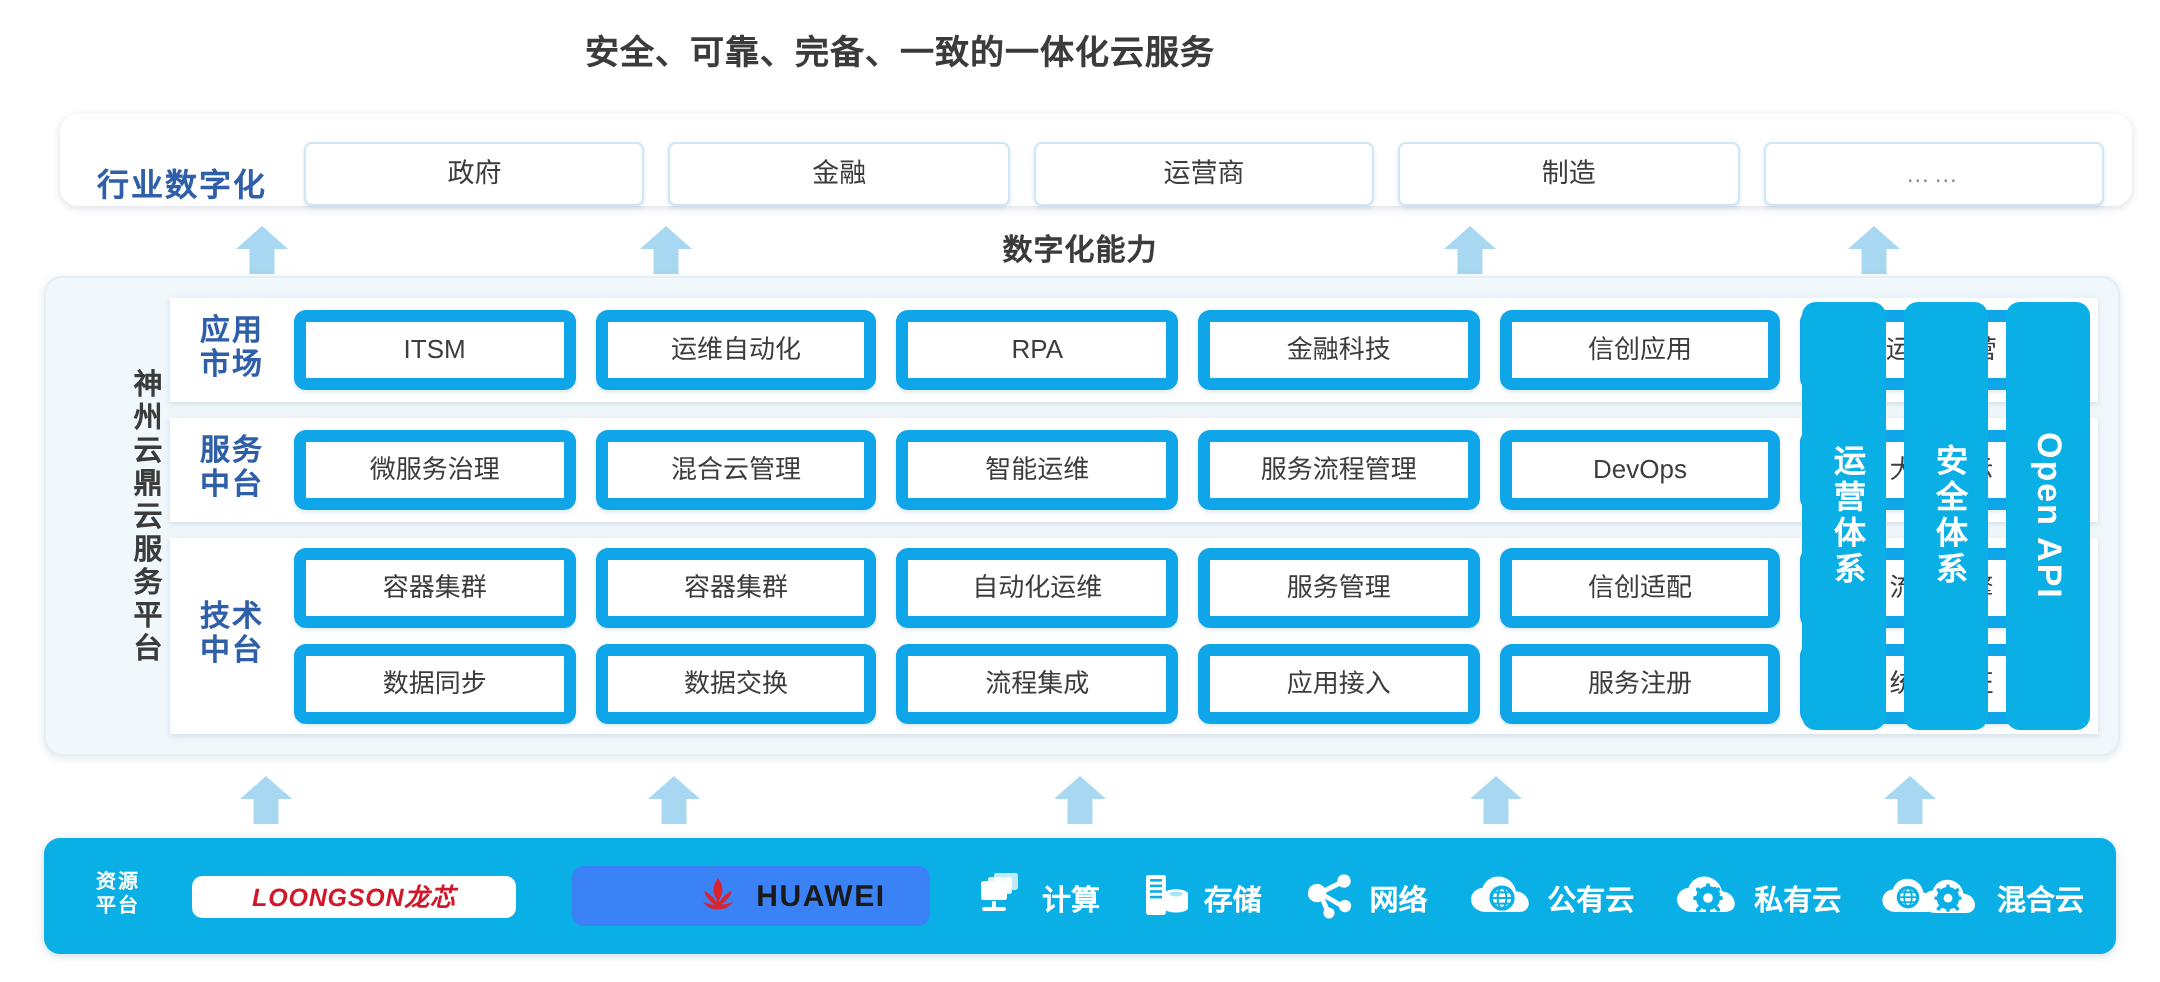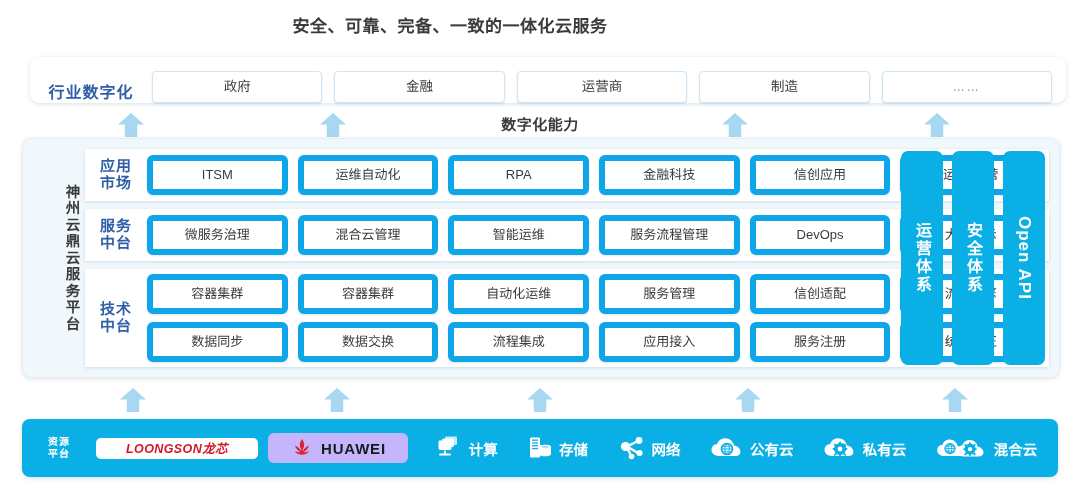--- a/index.html
+++ b/index.html
@@ -122,22 +122,22 @@
     font-weight:bold;font-size:10px;line-height:1.18;letter-spacing:1px;
   }
   .logos{flex:0 0 162px;display:flex;flex-direction:column;gap:5px;}
   .logo-box{
     height:21px;background:#fff;border-radius:5px;
     display:flex;align-items:flex-start;justify-content:center;
   }
   .logo-loongson{font-size:12.5px;font-weight:bold;font-style:italic;color:#d3172a;letter-spacing:.4px;}
   .logo-phytium{font-size:12px;font-weight:bold;color:#cf2020;letter-spacing:.6px;}
   .logo-huawei{
-    flex:0 0 140px;height:30px;margin-left:10px;background:#c4b5fd;border-radius:6px;
-    display:flex;align-items:center;justify-content:center;gap:7px;
+    flex:0 0 140px;height:30px;margin-left:28px;background:#3b82f6;border-radius:6px;
+    display:flex;align-items:center;justify-content:center;gap:7px;padding-left:39px;
   }
   .hw-text{font-size:15px;font-weight:bold;color:#1a1a1a;letter-spacing:.8px;}
   .icons{flex:1;display:flex;align-items:center;justify-content:space-around;padding:0 6px 0 12px;}
   .icon-item{display:flex;align-items:center;gap:6px;color:#fff;font-size:14.5px;font-weight:bold;}
   .icon-item svg{display:block;}
 </style>
 </head>
 <body>
 
 <div class="page">

